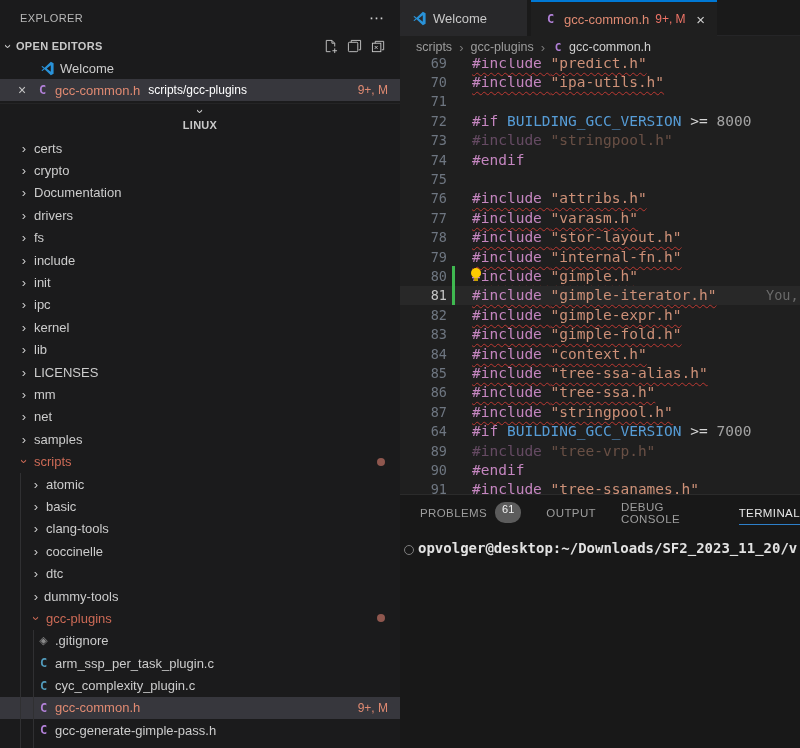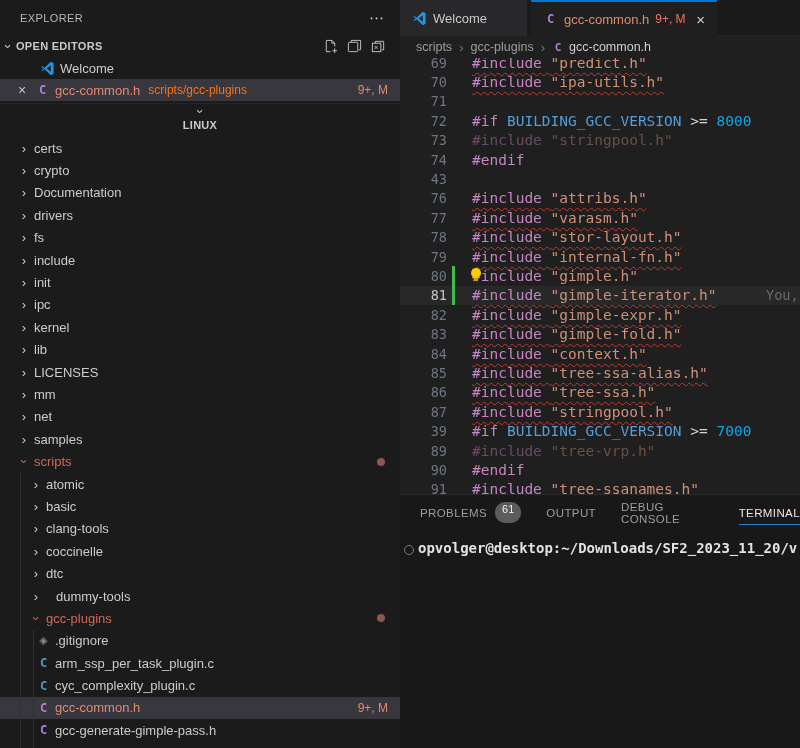--- a/index.html
+++ b/index.html
@@ -17,21 +17,21 @@
   .oe-actions{margin-left:auto;display:flex;gap:9px;padding-right:14px;}
   .oe-actions svg{display:block;}
   .oe-item{height:22px;display:flex;align-items:center;font-size:13px;gap:5px;}
   .oe-item.welcome{padding-left:40px;}
   .oe-item.selected{background:#37373d;}
   .oe-close{width:16px;margin-left:14px;text-align:center;color:#c5c5c5;font-size:14px;cursor:pointer;}
   .cicon{width:15px;text-align:center;font-weight:bold;font-family:"DejaVu Sans Mono",monospace;font-size:12px;flex-shrink:0;}
   .c-hdr{color:#b180d7;}
   .c-src{color:#519aba;}
   .oe-name{color:#e08a72;}
-  .oe-desc{color:#f97316;font-size:12px;margin-left:3px;}
+  .oe-desc{color:#ffffff;font-size:12px;margin-left:3px;}
   .oe-badge{margin-left:auto;margin-right:12px;font-size:12px;color:#e08a72;}
   .linux-header{margin-top:2px;height:24px;border-top:1px solid #242425;flex-direction:column;}
   .tree{flex:1;overflow:hidden;padding-top:9px;position:relative;}
   .tree-row{height:22.4px;display:flex;align-items:center;font-size:13px;position:relative;cursor:pointer;}
   .tree-row.selected{background:#37373d;}
   .tree-label{white-space:nowrap;}
   .folder-mod{color:#cc6a56;}
   .folder-mod .chev{color:#cc6a56;}
   .file-err{color:#e08a72;}
   .dot{width:8px;height:8px;border-radius:50%;background:#8f574e;margin-left:auto;margin-right:15px;flex-shrink:0;}
@@ -63,21 +63,21 @@
   .gbar{width:3px;height:100%;margin-left:5px;flex-shrink:0;}
   .cl.added .gbar{background:#3fb950;}
   .code-text{padding-left:17px;}
   .inactive{opacity:.42;}
   .sq{text-decoration:underline;text-decoration-style:wavy;text-decoration-color:#bc3932;
       text-decoration-thickness:1px;text-underline-offset:4px;}
   .dir{color:#c586c0;}
   .str{color:#ce9178;}
   .macro{color:#569cd6;}
   .op{color:#d4d4d4;}
-  .cnum{color:#0ea5e9;}
+  .cnum{color:#a3a3a3;}
   .blame{position:absolute;left:366px;color:#6b6b6b;font-size:13.5px;}
   .bulb{position:absolute;left:71px;top:2px;width:10px;height:10px;border-radius:50%;background:#fc0;z-index:2;}
   .bulb::after{content:"";position:absolute;left:3px;top:10px;width:4px;height:3px;background:#c9a100;}
 
   
   .panel{height:253px;border-top:1px solid #2b2b2b;background:#181818;display:flex;flex-direction:column;flex-shrink:0;}
   .panel-tabs{height:35px;display:flex;align-items:center;padding-left:20px;gap:25px;flex-shrink:0;}
   .ptab{position:relative;height:100%;display:flex;align-items:center;gap:8px;font-size:11.5px;
         letter-spacing:.4px;color:#9d9d9d;cursor:pointer;}
   .ptab.active{color:#e7e7e7;}
@@ -275,21 +275,21 @@
           <span class="guide" style="left: 20px;"></span>
           <span class="tree-inner" style="display: flex; align-items: center; flex: 1 1 0%; padding-left: 28px;">
             <span class="chev">›</span>
             <span class="tree-label" style="margin-left: 2px;">dtc</span>
           </span>
         </div>
         <div class="tree-row">
           <span class="guide" style="left: 20px;"></span>
           <span class="tree-inner" style="display: flex; align-items: center; flex: 1 1 0%; padding-left: 28px;">
             <span class="chev">›</span>
-            <span class="tree-label" style="margin-left: 12px;">dummy-tools</span>
+            <span class="tree-label" style="margin-left: 0;">dummy-tools</span>
           </span>
         </div>
         <div class="tree-row">
           <span class="guide" style="left: 20px;"></span>
           <span class="tree-inner folder-mod" style="display: flex; align-items: center; flex: 1 1 0%; padding-left: 28px;">
             <span class="chev expanded">›</span>
             <span class="tree-label folder-mod" style="margin-left: 2px;">gcc-plugins</span>
             <span class="dot"></span>
           </span>
         </div>
@@ -376,34 +376,34 @@
     </div>
 
     <div class="editor">
       <div id="code-lines">
           <div class="cl"><span class="ln">69</span><span class="gbar"></span><span class="code-text"><span class="sq"><span class="dir">#include</span> <span class="str">"predict.h"</span></span></span></div>
           <div class="cl"><span class="ln">70</span><span class="gbar"></span><span class="code-text"><span class="sq"><span class="dir">#include</span> <span class="str">"ipa-utils.h"</span></span></span></div>
           <div class="cl"><span class="ln">71</span><span class="gbar"></span><span class="code-text"></span></div>
           <div class="cl"><span class="ln">72</span><span class="gbar"></span><span class="code-text"><span class="dir">#if</span> <span class="macro">BUILDING_GCC_VERSION</span> <span class="op">&gt;=</span> <span class="cnum">8000</span></span></div>
           <div class="cl"><span class="ln">73</span><span class="gbar"></span><span class="code-text inactive"><span><span class="dir">#include</span> <span class="str">"stringpool.h"</span></span></span></div>
           <div class="cl"><span class="ln">74</span><span class="gbar"></span><span class="code-text"><span class="dir">#endif</span></span></div>
-          <div class="cl"><span class="ln">43</span><span class="gbar"></span><span class="code-text"></span></div>
+          <div class="cl"><span class="ln">75</span><span class="gbar"></span><span class="code-text"></span></div>
           <div class="cl"><span class="ln">76</span><span class="gbar"></span><span class="code-text"><span class="sq"><span class="dir">#include</span> <span class="str">"attribs.h"</span></span></span></div>
           <div class="cl"><span class="ln">77</span><span class="gbar"></span><span class="code-text"><span class="sq"><span class="dir">#include</span> <span class="str">"varasm.h"</span></span></span></div>
           <div class="cl"><span class="ln">78</span><span class="gbar"></span><span class="code-text"><span class="sq"><span class="dir">#include</span> <span class="str">"stor-layout.h"</span></span></span></div>
           <div class="cl"><span class="ln">79</span><span class="gbar"></span><span class="code-text"><span class="sq"><span class="dir">#include</span> <span class="str">"internal-fn.h"</span></span></span></div>
           <div class="cl added"><span class="ln">80</span><span class="gbar"></span><span class="code-text"><span class="sq"><span class="dir">#include</span> <span class="str">"gimple.h"</span></span></span><span class="bulb"></span></div>
           <div class="cl current added"><span class="ln">81</span><span class="gbar"></span><span class="code-text"><span class="sq"><span class="dir">#include</span> <span class="str">"gimple-iterator.h"</span></span></span><span class="blame">You,</span></div>
           <div class="cl"><span class="ln">82</span><span class="gbar"></span><span class="code-text"><span class="sq"><span class="dir">#include</span> <span class="str">"gimple-expr.h"</span></span></span></div>
           <div class="cl"><span class="ln">83</span><span class="gbar"></span><span class="code-text"><span class="sq"><span class="dir">#include</span> <span class="str">"gimple-fold.h"</span></span></span></div>
           <div class="cl"><span class="ln">84</span><span class="gbar"></span><span class="code-text"><span class="sq"><span class="dir">#include</span> <span class="str">"context.h"</span></span></span></div>
           <div class="cl"><span class="ln">85</span><span class="gbar"></span><span class="code-text"><span class="sq"><span class="dir">#include</span> <span class="str">"tree-ssa-alias.h"</span></span></span></div>
           <div class="cl"><span class="ln">86</span><span class="gbar"></span><span class="code-text"><span class="sq"><span class="dir">#include</span> <span class="str">"tree-ssa.h"</span></span></span></div>
           <div class="cl"><span class="ln">87</span><span class="gbar"></span><span class="code-text"><span class="sq"><span class="dir">#include</span> <span class="str">"stringpool.h"</span></span></span></div>
-          <div class="cl"><span class="ln">39</span><span class="gbar"></span><span class="code-text"><span class="dir">#if</span> <span class="macro">BUILDING_GCC_VERSION</span> <span class="op">&gt;=</span> <span class="cnum">7000</span></span></div>
+          <div class="cl"><span class="ln">64</span><span class="gbar"></span><span class="code-text"><span class="dir">#if</span> <span class="macro">BUILDING_GCC_VERSION</span> <span class="op">&gt;=</span> <span class="cnum">7000</span></span></div>
           <div class="cl"><span class="ln">89</span><span class="gbar"></span><span class="code-text inactive"><span><span class="dir">#include</span> <span class="str">"tree-vrp.h"</span></span></span></div>
           <div class="cl"><span class="ln">90</span><span class="gbar"></span><span class="code-text"><span class="dir">#endif</span></span></div>
           <div class="cl"><span class="ln">91</span><span class="gbar"></span><span class="code-text"><span class="sq"><span class="dir">#include</span> <span class="str">"tree-ssanames.h"</span></span></span></div>
         </div>
     </div>
 
     <div class="panel">
       <div class="panel-tabs">
         <span class="ptab">
           <span>PROBLEMS</span>

